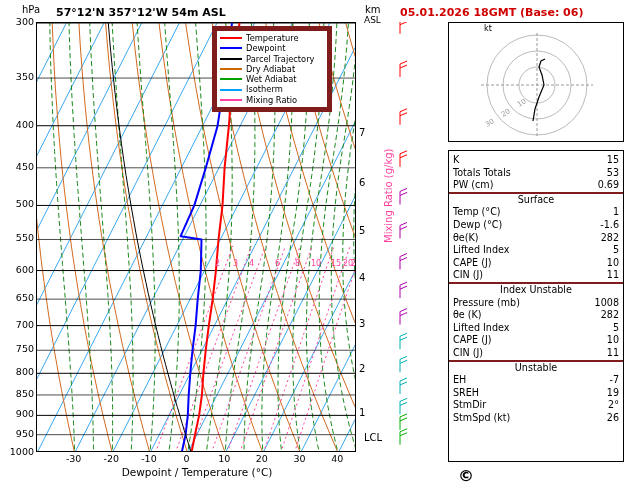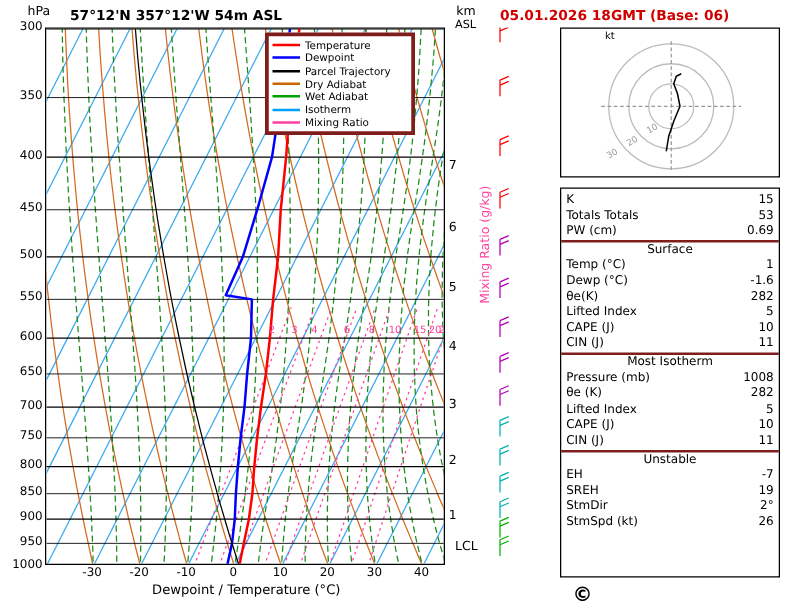--- a/index.html
+++ b/index.html
@@ -34,21 +34,21 @@
   .kmlab { position:absolute; left:0; width:26px; text-align:left; font-size:10px; }
   .kmlabs { position:absolute; left:359px; top:22px; width:30px; height:430px; }
 
   .xlabs { position:absolute; left:36px; top:453px; width:322px; height:14px; }
   .xlab { position:absolute; font-size:9.5px; transform:translateX(-50%); }
   .xtitle { position:absolute; left:36px; top:466px; width:322px; text-align:center; font-size:10.5px; }
 
   
   .legend {
     position:absolute; left:212px; top:26px; width:120px;
-    border:3px solid #7f1d1d; background:#fff; padding:2px 3px 2px 3px;
+    border:5px solid #7f1d1d; background:#fff; padding:2px 3px 2px 3px;
     font-size:8.3px; line-height:10.3px;
   }
   .legend .row { display:flex; align-items:center; height:10.3px; }
   .legend .sw { width:22px; height:0; border-top-width:2px; border-top-style:solid; margin-right:4px; flex:0 0 22px;}
   .legend .lb { white-space:nowrap; }
 
   
   .mixlab {
     position:absolute; left:383px; top:243px; font-size:10px; color:#ff40a0;
     transform: rotate(-90deg); transform-origin: left top; white-space:nowrap;
@@ -366,21 +366,21 @@
         <span class="v">5</span>
       </div>
       <div class="r">
         <span class="k">CAPE (J)</span>
         <span class="v">10</span>
       </div>
       <div class="r">
         <span class="k">CIN (J)</span>
         <span class="v">11</span>
       </div>
-      <div class="sec">Most Isotherm</div>
+      <div class="sec">Index Unstable</div>
       <div class="r">
         <span class="k">Pressure (mb)</span>
         <span class="v">1008</span>
       </div>
       <div class="r">
         <span class="k">θe (K)</span>
         <span class="v">282</span>
       </div>
       <div class="r">
         <span class="k">Lifted Index</span>

